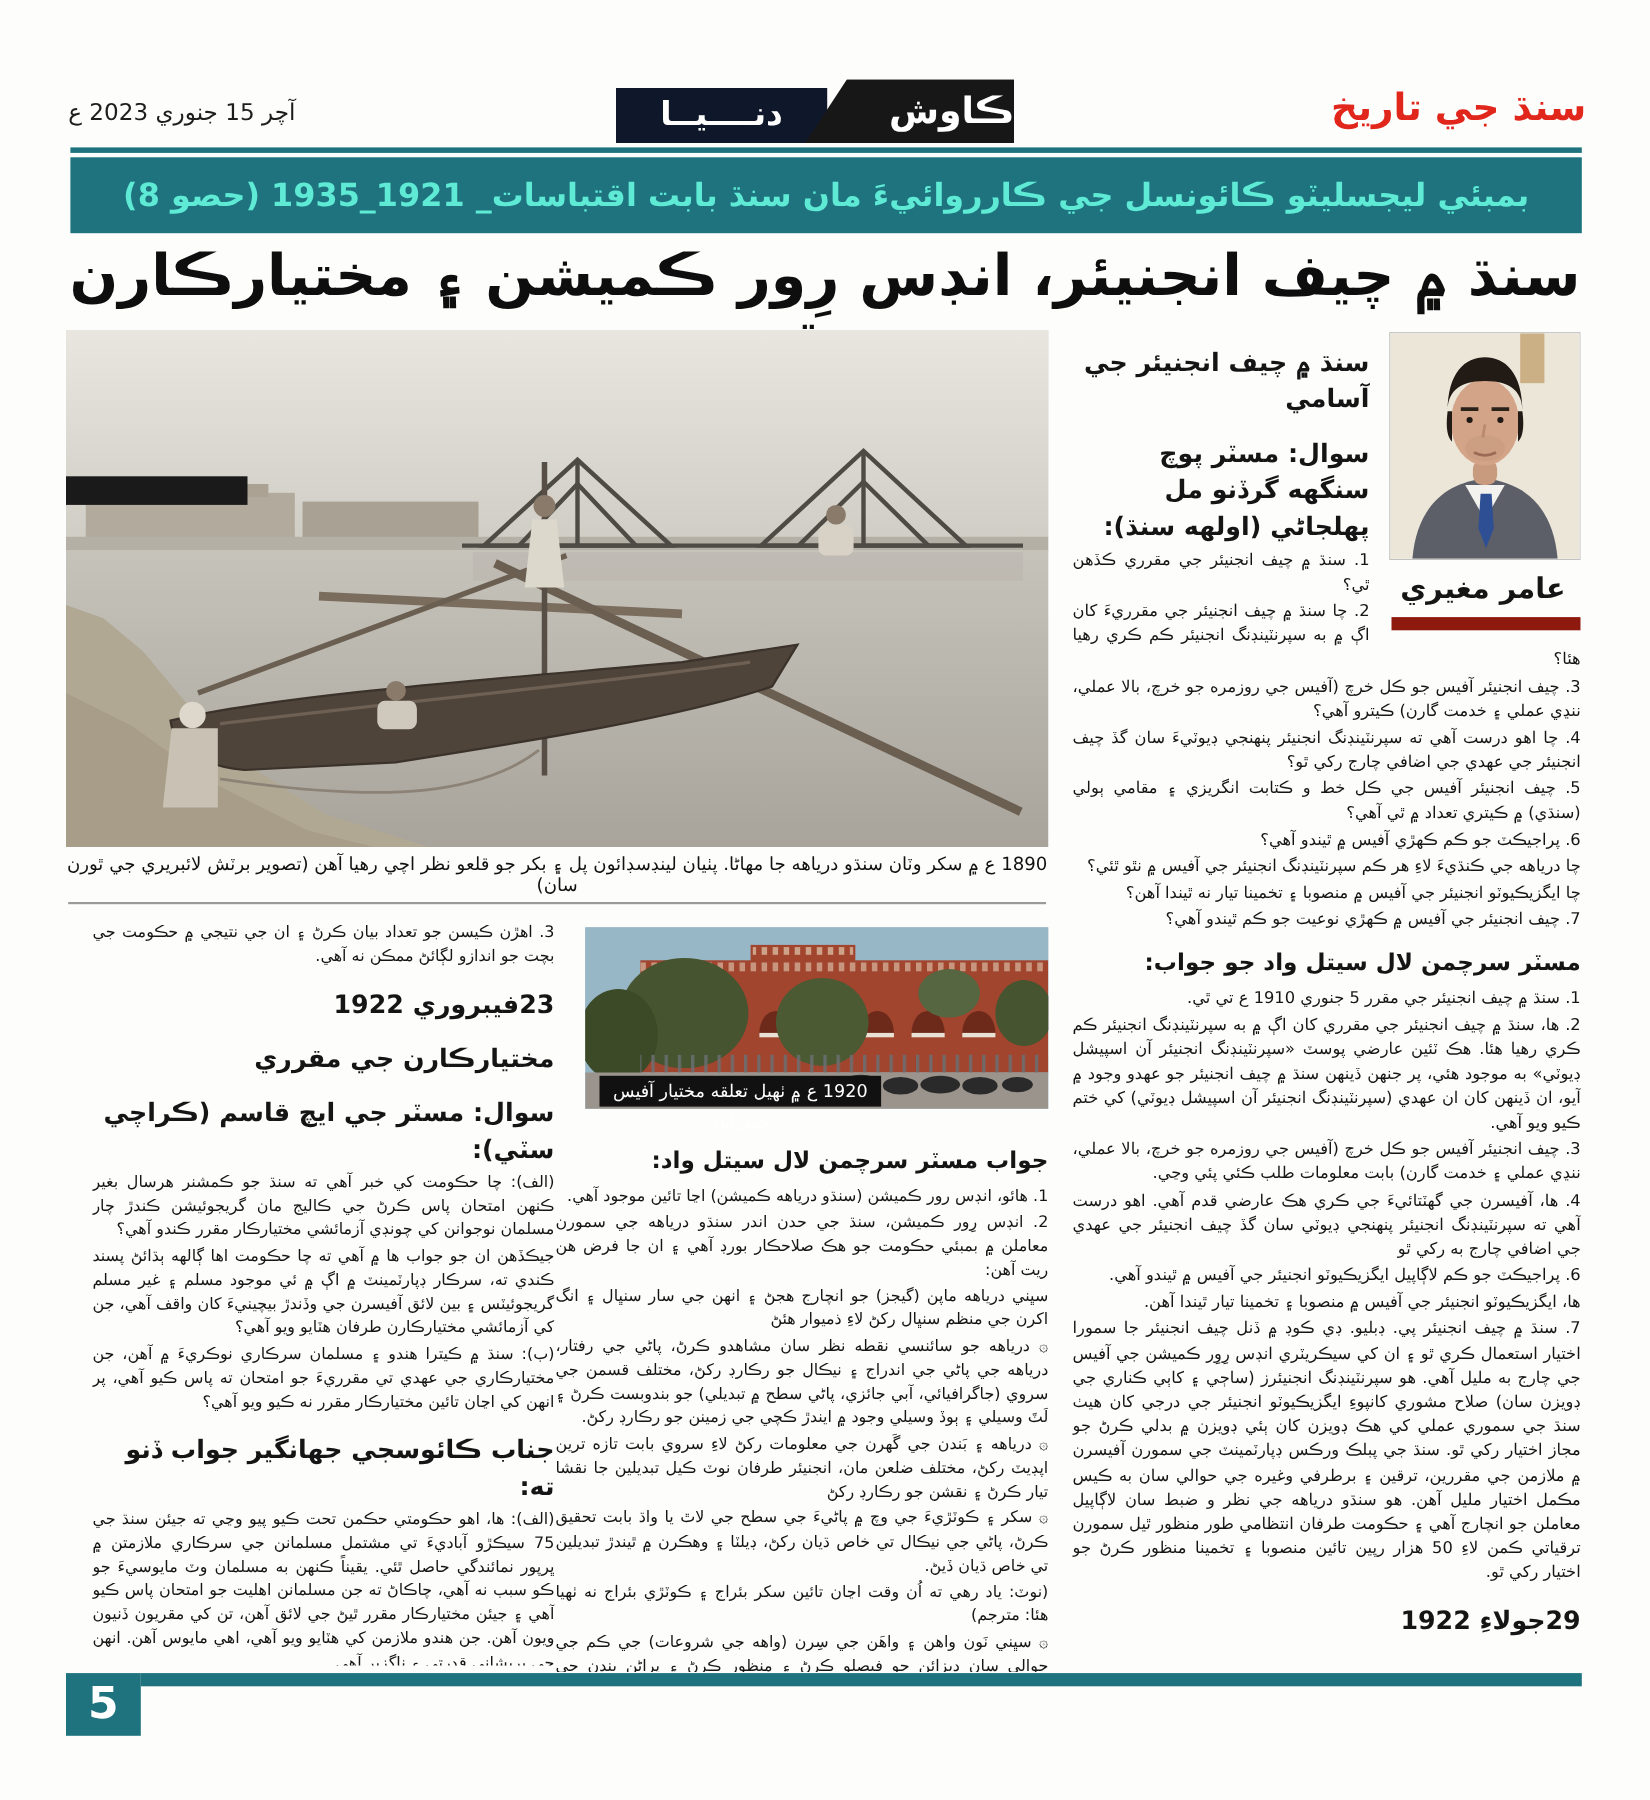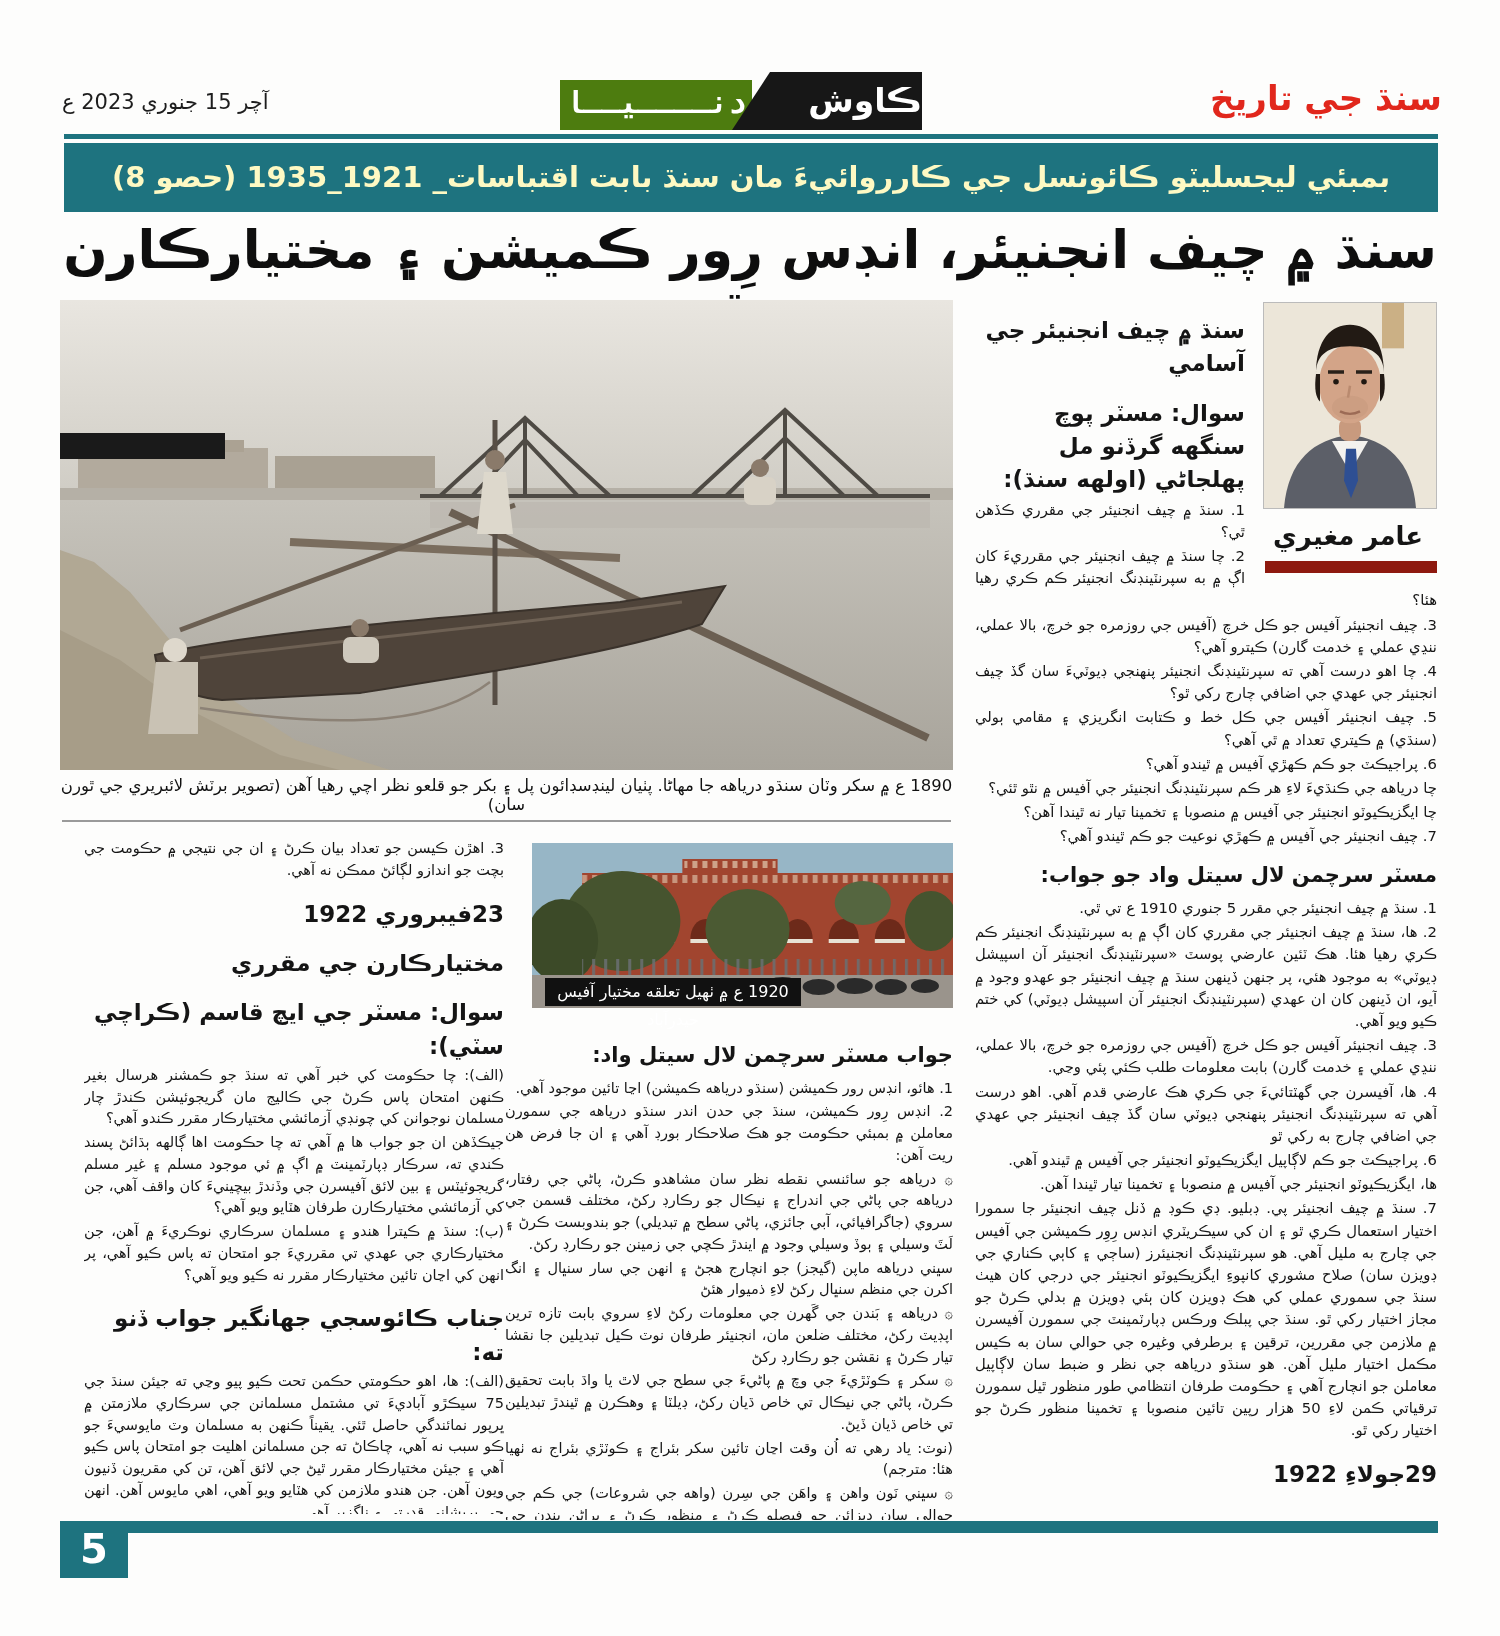--- a/index.html
+++ b/index.html
@@ -4,28 +4,28 @@
 <style>
   html,body{margin:0;padding:0;background:#ffffff;}
   #page{
     position:relative;width:1500px;height:1636px;background:#fdfdfc;
     font-family:"DejaVu Sans",sans-serif;direction:rtl;overflow:hidden;color:#151515;
   }
   
   .date{position:absolute;left:62px;top:90px;font-size:21px;color:#1d1d1d;direction:rtl;}
   .section-title{position:absolute;right:58px;top:78px;font-size:34px;font-weight:700;color:#e1271c;}
   .masthead{position:absolute;left:560px;top:66px;width:362px;height:66px;}
-  .mast-teal{position:absolute;left:0;top:14px;width:192px;height:50px;background:#4d7c0f;
-    color:#fff;font-size:30px;font-weight:700;text-align:center;line-height:50px;font-family:Liberation Mono, monospace;}
+  .mast-teal{position:absolute;left:0;top:14px;width:192px;height:50px;background:#0f172a;
+    color:#fff;font-size:30px;font-weight:700;text-align:center;line-height:50px;}
   .mast-black{position:absolute;right:0;top:6px;width:182px;height:58px;background:#171717;
     color:#fff;font-size:33px;font-weight:700;text-align:right;line-height:58px;
     clip-path:polygon(20% 0,100% 0,100% 100%,0 100%);padding-left:8px;}
   .teal-rule{position:absolute;left:64px;top:134px;width:1374px;height:5px;background:#1e737f;}
   .banner{position:absolute;left:64px;top:143px;width:1374px;height:69px;background:#1e737f;
-    color:#fef9c3;font-size:29px;font-weight:700;text-align:center;line-height:69px;}
+    color:#5eead4;font-size:29px;font-weight:700;text-align:center;line-height:69px;}
   .headline{position:absolute;left:58px;top:220px;width:1384px;text-align:center;
     font-size:52px;font-weight:800;color:#0e0e0e;letter-spacing:-1px;}
   
   .main-photo{position:absolute;left:60px;top:300px;width:893px;height:470px;background:#cfccc5;}
   .main-caption{position:absolute;left:60px;top:776px;width:893px;text-align:center;
     font-size:16.5px;color:#111;}
   .caption-rule{position:absolute;left:62px;top:820px;width:889px;height:2px;background:#9a9a9a;}
   .building-photo{position:absolute;left:532px;top:843px;width:421px;height:165px;background:#97b6c6;}
   .building-caption{position:absolute;left:545px;top:978px;width:256px;height:28px;background:#111;
     color:#fff;font-size:16px;text-align:center;line-height:28px;}
@@ -206,22 +206,22 @@
     <p>ها، ايگزيڪيوٽو انجنيئر جي آفيس ۾ منصوبا ۽ تخمينا تيار ٿيندا آهن.</p>
     <p>7. سنڌ ۾ چيف انجنيئر پي. ڊبليو. ڊي ڪوڊ ۾ ڏنل چيف انجنيئر جا سمورا اختيار استعمال ڪري ٿو ۽ ان کي سيڪريٽري انڊس رِوِر ڪميشن جي آفيس جي چارج به مليل آهي. هو سپرنٽينڊنگ انجنيئرز (ساڄي ۽ کاٻي ڪناري جي ڊويزن سان) صلاح مشوري کانپوءِ ايگزيڪيوٽو انجنيئر جي درجي کان هيٺ سنڌ جي سموري عملي کي هڪ ڊويزن کان ٻئي ڊويزن ۾ بدلي ڪرڻ جو مجاز اختيار رکي ٿو. سنڌ جي پبلڪ ورڪس ڊپارٽمينٽ جي سمورن آفيسرن ۾ ملازمن جي مقررين، ترقين ۽ برطرفي وغيره جي حوالي سان به ڪيس مڪمل اختيار مليل آهن. هو سنڌو درياهه جي نظر و ضبط سان لاڳاپيل معاملن جو انچارج آهي ۽ حڪومت طرفان انتظامي طور منظور ٿيل سمورن ترقياتي ڪمن لاءِ 50 هزار رپين تائين منصوبا ۽ تخمينا منظور ڪرڻ جو اختيار رکي ٿو.</p>
     <div class="h2">29جولاءِ 1922</div>
 
   </div>
 
   <div class="col" id="mid-col">
     <div class="h1">جواب مسٽر سرچمن لال سيتل واد:</div>
     <p>1. هائو، انڊس رور ڪميشن (سنڌو درياهه ڪميشن) اڃا تائين موجود آهي.</p>
     <p>2. انڊس رِور ڪميشن، سنڌ جي حدن اندر سنڌو درياهه جي سمورن معاملن ۾ بمبئي حڪومت جو هڪ صلاحڪار بورڊ آهي ۽ ان جا فرض هن ريت آهن:</p>
+    <p>سڀني درياهه ماپن (گيجز) جو انچارج هجڻ ۽ انهن جي سار سنڀال ۽ انگ اکرن جي منظم سنڀال رکڻ لاءِ ذميوار هئڻ</p>
     <p>۞ درياهه جو سائنسي نقطه نظر سان مشاهدو ڪرڻ، پاڻي جي رفتار، درياهه جي پاڻي جي اندراج ۽ نيڪال جو رڪارڊ رکڻ، مختلف قسمن جي سروي (جاگرافيائي، آبي جائزي، پاڻي سطح ۾ تبديلي) جو بندوبست ڪرڻ ۽ لَٽَ وسيلي ۽ ٻوڏ وسيلي وجود ۾ ايندڙ ڪچي جي زمينن جو رڪارڊ رکڻ.</p>
-    <p>سڀني درياهه ماپن (گيجز) جو انچارج هجڻ ۽ انهن جي سار سنڀال ۽ انگ اکرن جي منظم سنڀال رکڻ لاءِ ذميوار هئڻ</p>
     <p>۞ درياهه ۽ بَندن جي گَهرن جي معلومات رکڻ لاءِ سروي بابت تازه ترين اپڊيٽ رکڻ، مختلف ضلعن مان، انجنيئر طرفان نوٽ ڪيل تبديلين جا نقشا تيار ڪرڻ ۽ نقشن جو رڪارڊ رکڻ</p>
     <p>۞ سکر ۽ ڪوٽڙيءَ جي وچ ۾ پاڻيءَ جي سطح جي لاٿ يا واڌ بابت تحقيق ڪرڻ، پاڻي جي نيڪال تي خاص ڌيان رکڻ، ڊيلٽا ۽ وهڪرن ۾ ٿيندڙ تبديلين تي خاص ڌيان ڏيڻ.</p>
     <p>(نوٽ: ياد رهي ته اُن وقت اڃان تائين سکر بئراج ۽ ڪوٽڙي بئراج نه ٺهيا هئا: مترجم)</p>
     <p>۞ سڀني نَون واهن ۽ واهَن جي سِرن (واهه جي شروعات) جي ڪم جي حوالي سان ڊيزائن جو فيصلو ڪرڻ ۽ منظور ڪرڻ ۽ پراڻن بندن جي توسيع، سڌارن، سارسنڀال ۽ بهتري لاءِ قدم کڻڻ</p>
 
   </div>
 
   <div class="col" id="left-col">
     <p>3. اهڙن ڪيسن جو تعداد بيان ڪرڻ ۽ ان جي نتيجي ۾ حڪومت جي بچت جو اندازو لڳائڻ ممڪن نه آهي.</p>
     <div class="h2">23فيبروري 1922</div>

